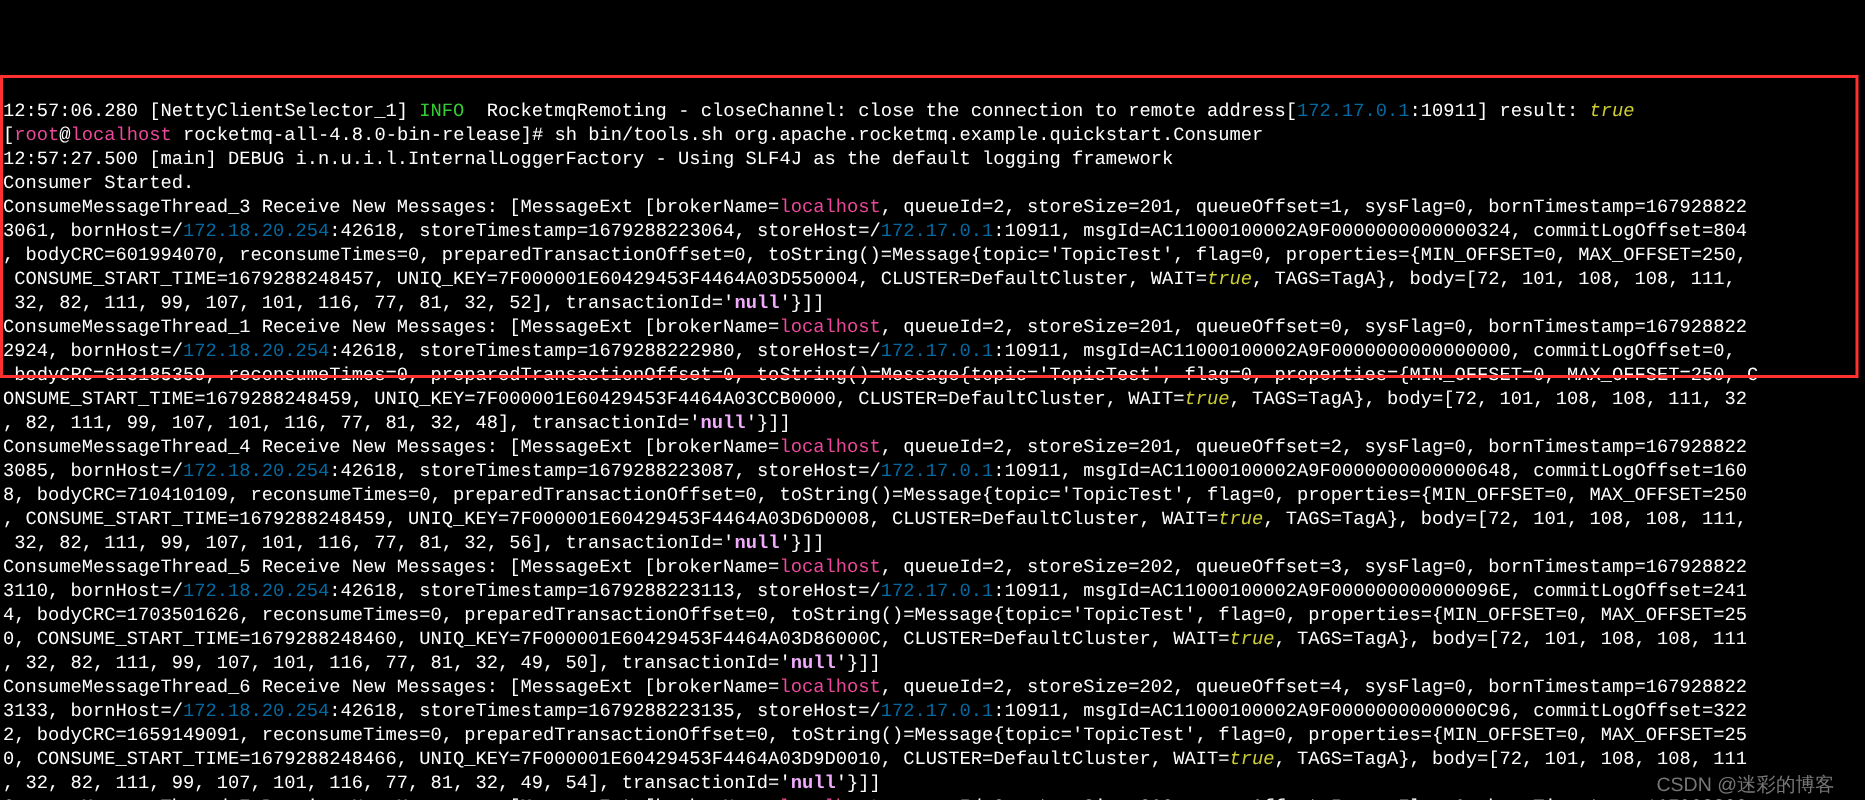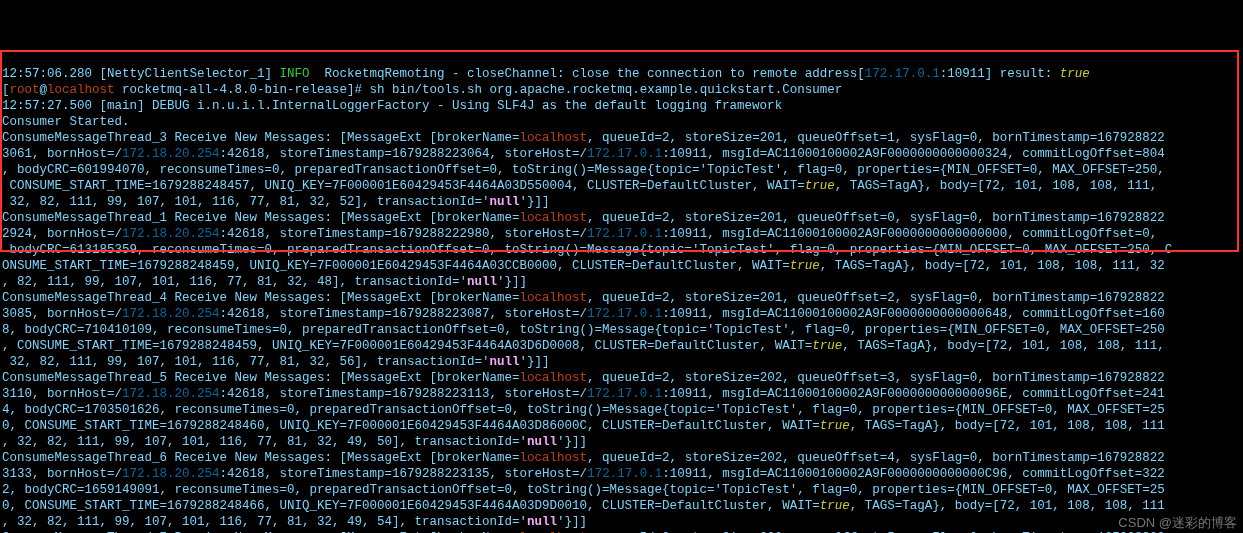--- a/index.html
+++ b/index.html
@@ -12,32 +12,32 @@
     color: #cccccc;
     width: 1243px;
     height: 533px;
     overflow: hidden;
     white-space: pre;
     position: relative;
   }
   .c-green  { color: #33cc33; font-family: Liberation Mono, monospace; }
   .c-cyan   { color: #f0abfc; }
   .c-yellow { color: #cccc33; font-style: italic; }
-  .c-red    { color: #c2410c; }
+  .c-red    { color: #ec4899; }
   .c-magenta{ color: #0369a1; }
-  .c-grey   { color: #7dd3fc; }
+  .c-grey   { color: #ffffff; }
   .bold     { font-weight: bold; }
   .box {
     position: absolute;
     border: 2px solid #ff3030;
     pointer-events: none;
   }
   .wm {
     position: absolute;
-    right: 10px;
+    right: 24px;
     bottom: 6px;
     color: #9e9e9e;
     font-family: sans-serif;
     font-size: 13px;
     opacity: .75;
   }
   .term { position: relative; }
 </style>
 </head>
 <body>

